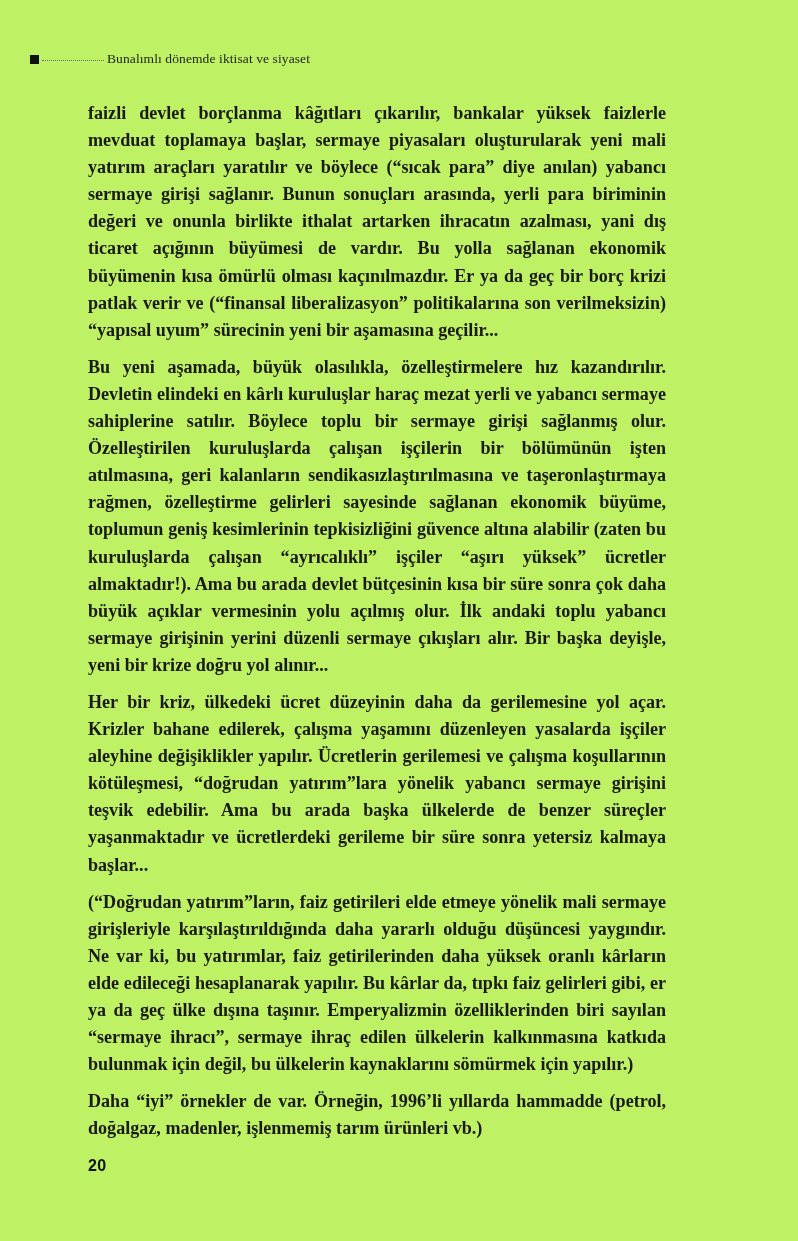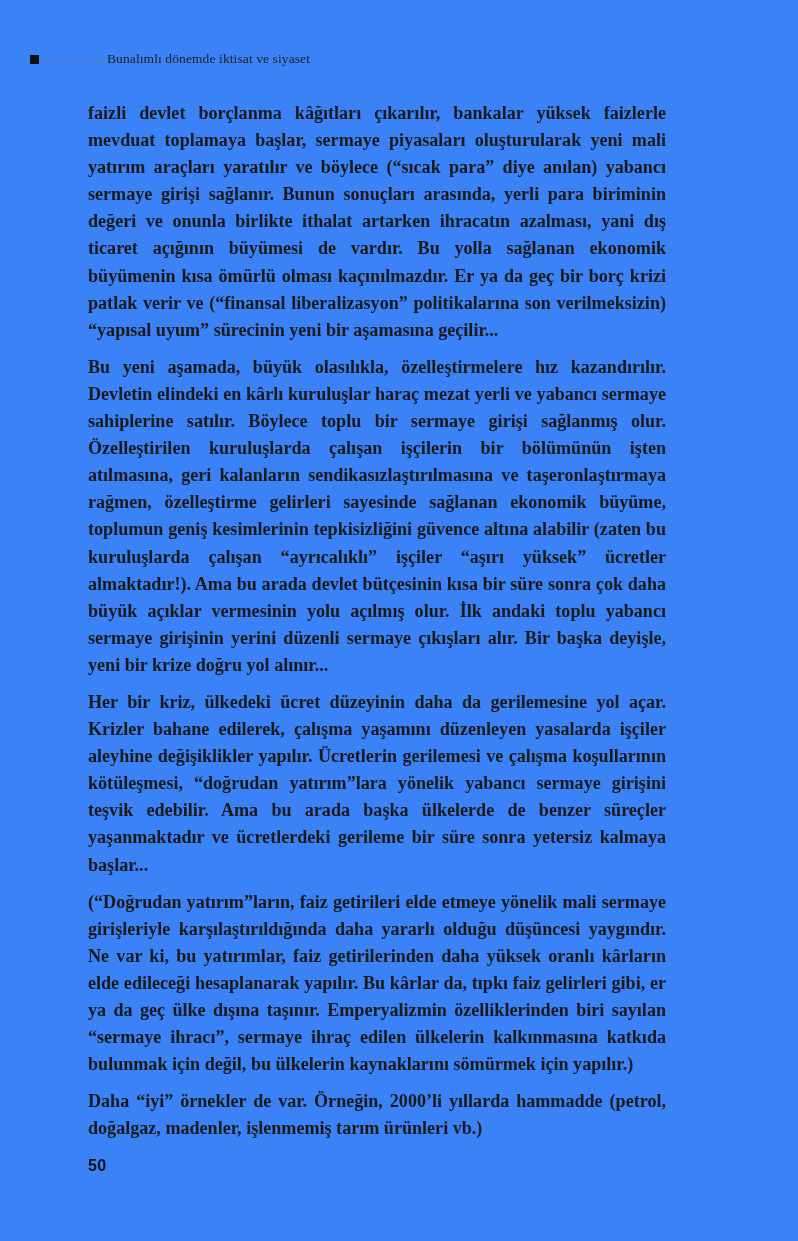--- a/index.html
+++ b/index.html
@@ -12,21 +12,21 @@
     height: 1241px;
     position: relative;
     font-family: "Liberation Serif", "DejaVu Serif", serif;
     color: #1a1a1a;
     overflow: hidden;
   }
 
   .page {
     position: absolute;
     inset: 0;
-    background: #3b82f6;
+    background: #bef264;
   }
 
   
   .running-head {
     position: absolute;
     left: 30px;
     top: 48px;
     width: 640px;
     height: 22px;
     display: flex;
@@ -100,18 +100,18 @@
     <span class="head-square"></span>
     <span class="head-dots"></span>
     <span class="head-title">Bunalımlı dönemde iktisat ve siyaset</span>
   </div>
 
   <div class="text-column">
     <p class="para">faizli devlet borçlanma kâğıtları çıkarılır, bankalar yüksek faizlerle mevduat toplamaya başlar, sermaye piyasaları oluşturularak yeni mali yatırım araçları yaratılır ve böylece (“sıcak para” diye anılan) yabancı sermaye girişi sağlanır. Bunun sonuçları arasında, yerli para biriminin değeri ve onunla birlikte ithalat artarken ihracatın azalması, yani dış ticaret açığının büyümesi de vardır. Bu yolla sağlanan ekonomik büyümenin kısa ömürlü olması kaçınılmazdır. Er ya da geç bir borç krizi patlak verir ve (“finansal liberalizasyon” politikalarına son verilmeksizin) “yapısal uyum” sürecinin yeni bir aşamasına geçilir...</p>
     <p class="para">Bu yeni aşamada, büyük olasılıkla, özelleştirmelere hız kazandırılır. Devletin elindeki en kârlı kuruluşlar haraç mezat yerli ve yabancı sermaye sahiplerine satılır. Böylece toplu bir sermaye girişi sağlanmış olur. Özelleştirilen kuruluşlarda çalışan işçilerin bir bölümünün işten atılmasına, geri kalanların sendikasızlaştırılmasına ve taşeronlaştırmaya rağmen, özelleştirme gelirleri sayesinde sağlanan ekonomik büyüme, toplumun geniş kesimlerinin tepkisizliğini güvence altına alabilir (zaten bu kuruluşlarda çalışan “ayrıcalıklı” işçiler “aşırı yüksek” ücretler almaktadır!). Ama bu arada devlet bütçesinin kısa bir süre sonra çok daha büyük açıklar vermesinin yolu açılmış olur. İlk andaki toplu yabancı sermaye girişinin yerini düzenli sermaye çıkışları alır. Bir başka deyişle, yeni bir krize doğru yol alınır...</p>
     <p class="para">Her bir kriz, ülkedeki ücret düzeyinin daha da gerilemesine yol açar. Krizler bahane edilerek, çalışma yaşamını düzenleyen yasalarda işçiler aleyhine değişiklikler yapılır. Ücretlerin gerilemesi ve çalışma koşullarının kötüleşmesi, “doğrudan yatırım”lara yönelik yabancı sermaye girişini teşvik edebilir. Ama bu arada başka ülkelerde de benzer süreçler yaşanmaktadır ve ücretlerdeki gerileme bir süre sonra yetersiz kalmaya başlar...</p>
     <p class="para">(“Doğrudan yatırım”ların, faiz getirileri elde etmeye yönelik mali sermaye girişleriyle karşılaştırıldığında daha yararlı olduğu düşüncesi yaygındır. Ne var ki, bu yatırımlar, faiz getirilerinden daha yüksek oranlı kârların elde edileceği hesaplanarak yapılır. Bu kârlar da, tıpkı faiz gelirleri gibi, er ya da geç ülke dışına taşınır. Emperyalizmin özelliklerinden biri sayılan “sermaye ihracı”, sermaye ihraç edilen ülkelerin kalkınmasına katkıda bulunmak için değil, bu ülkelerin kaynaklarını sömürmek için yapılır.)</p>
-    <p class="para">Daha “iyi” örnekler de var. Örneğin, 2000’li yıllarda hammadde (petrol, doğalgaz, madenler, işlenmemiş tarım ürünleri vb.)</p>
+    <p class="para">Daha “iyi” örnekler de var. Örneğin, 1996’li yıllarda hammadde (petrol, doğalgaz, madenler, işlenmemiş tarım ürünleri vb.)</p>
   </div>
 
-  <div class="folio">50</div>
+  <div class="folio">20</div>
 
 </div>
 
 </body></html>

